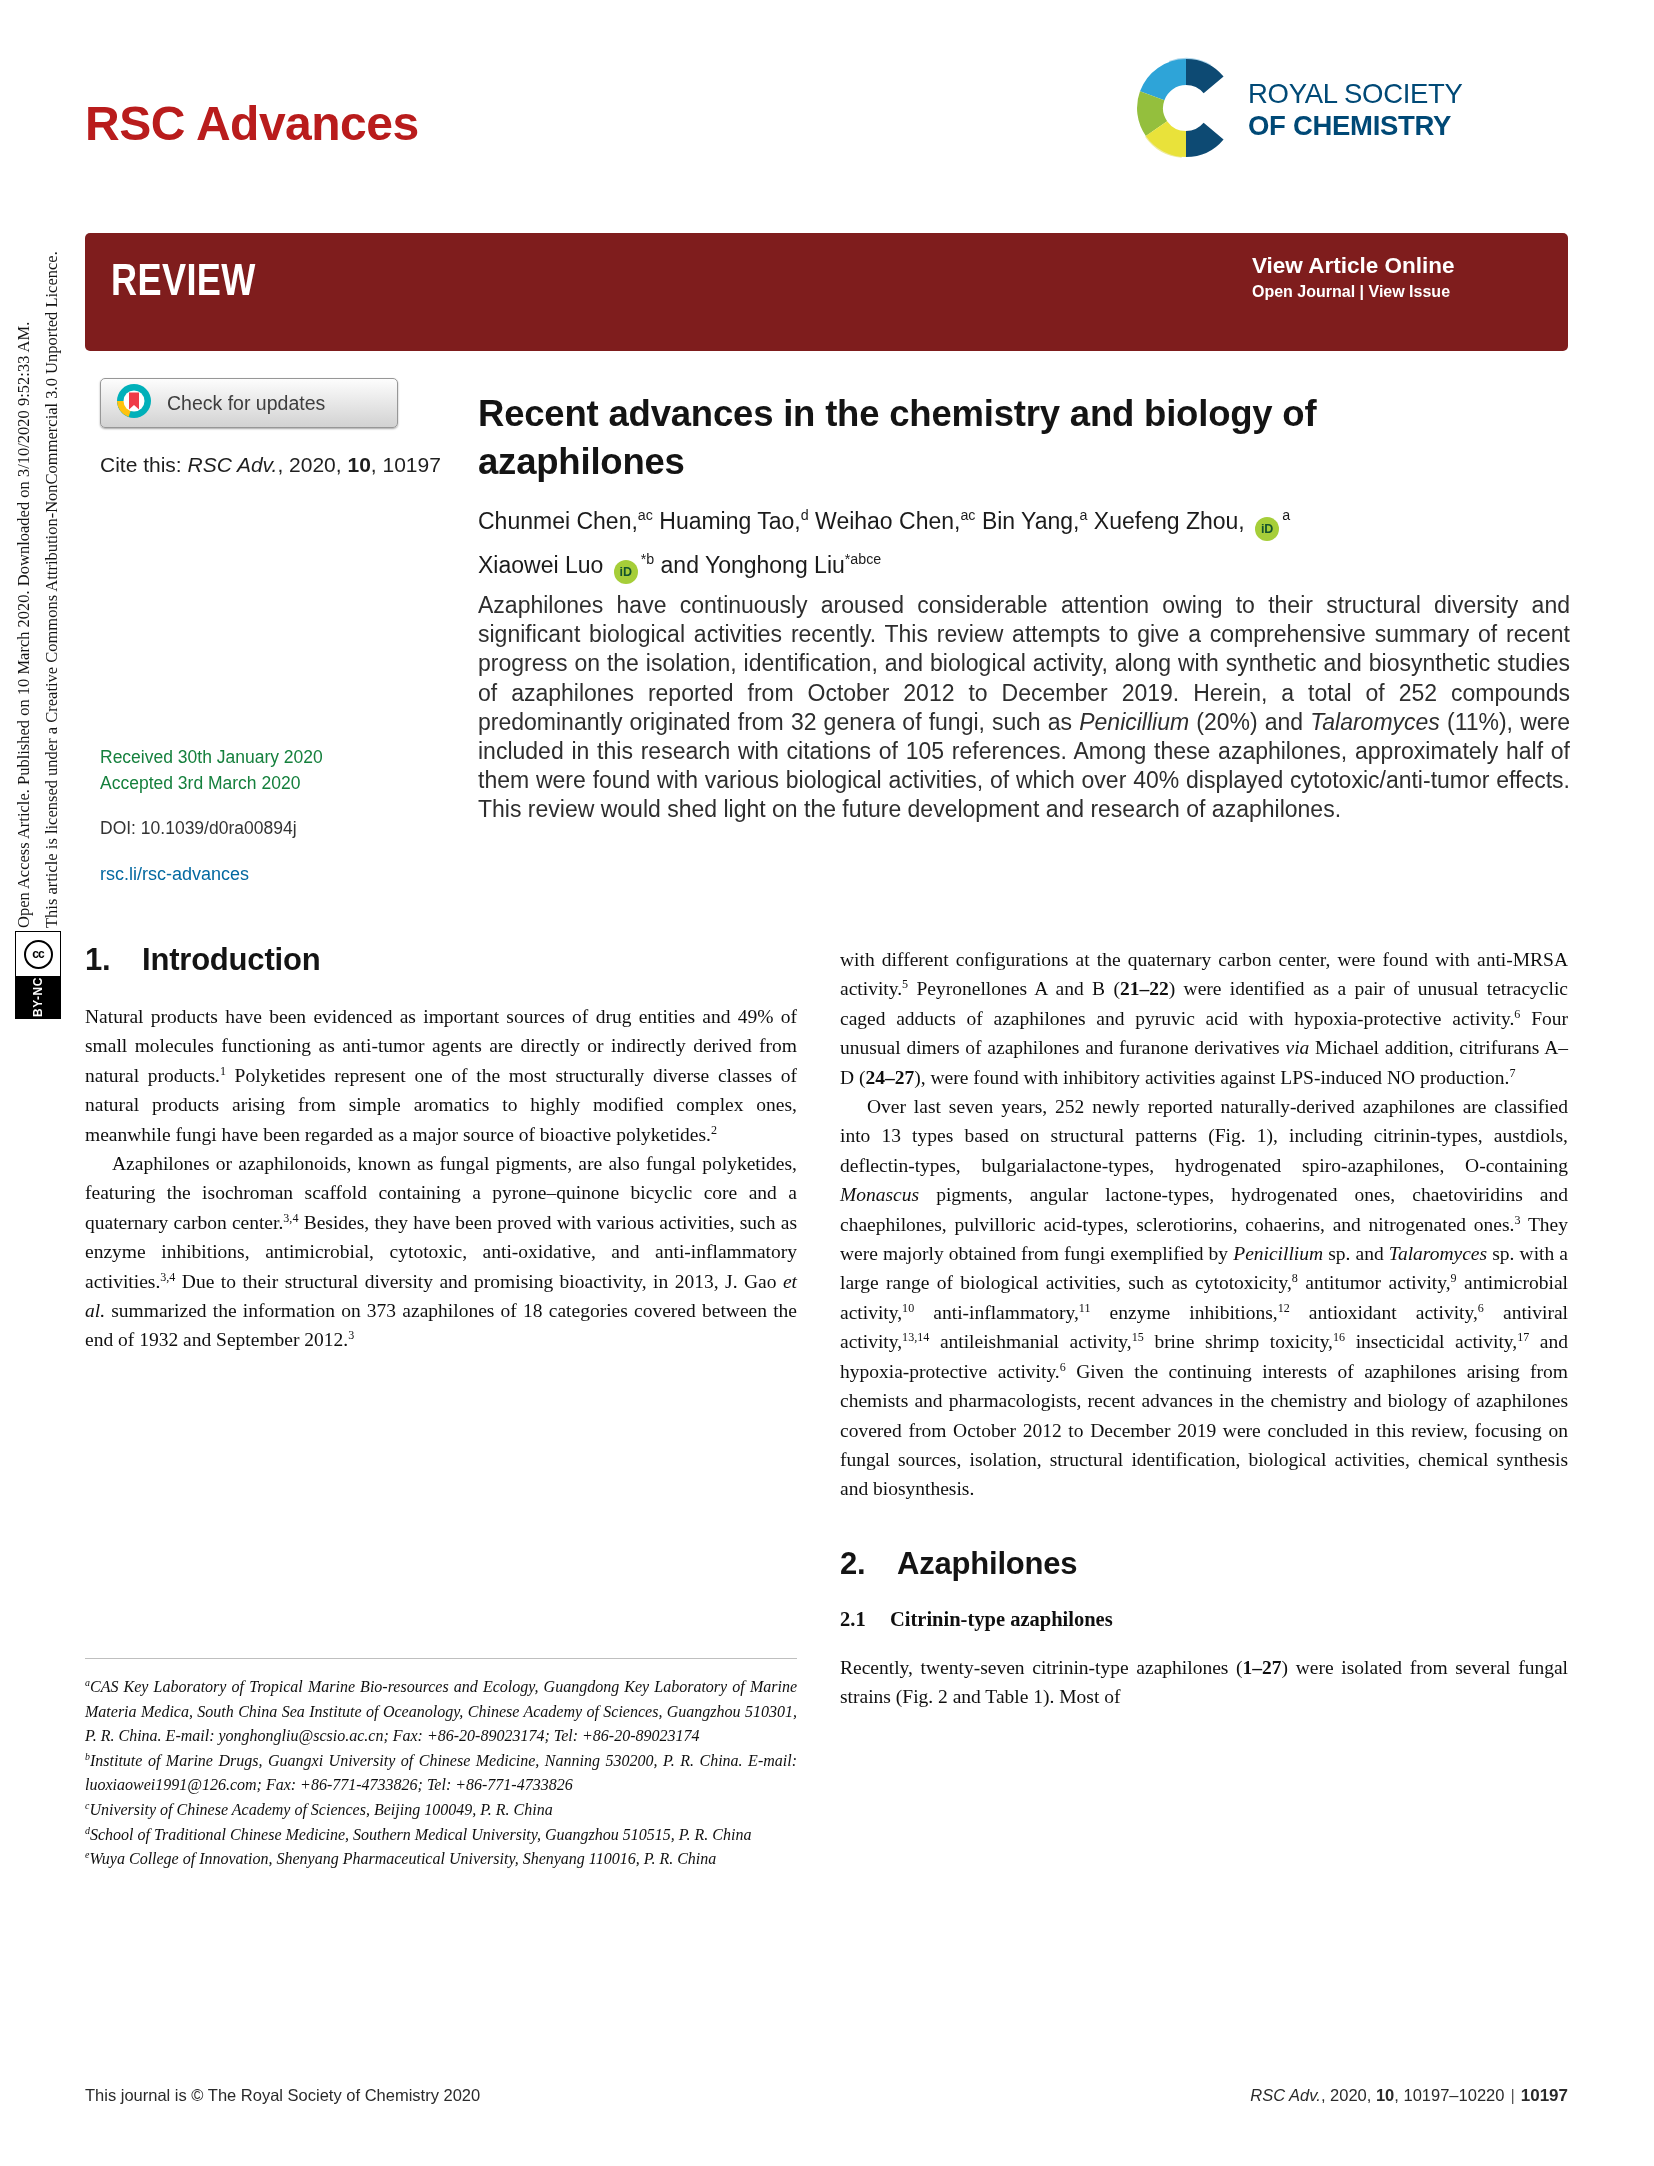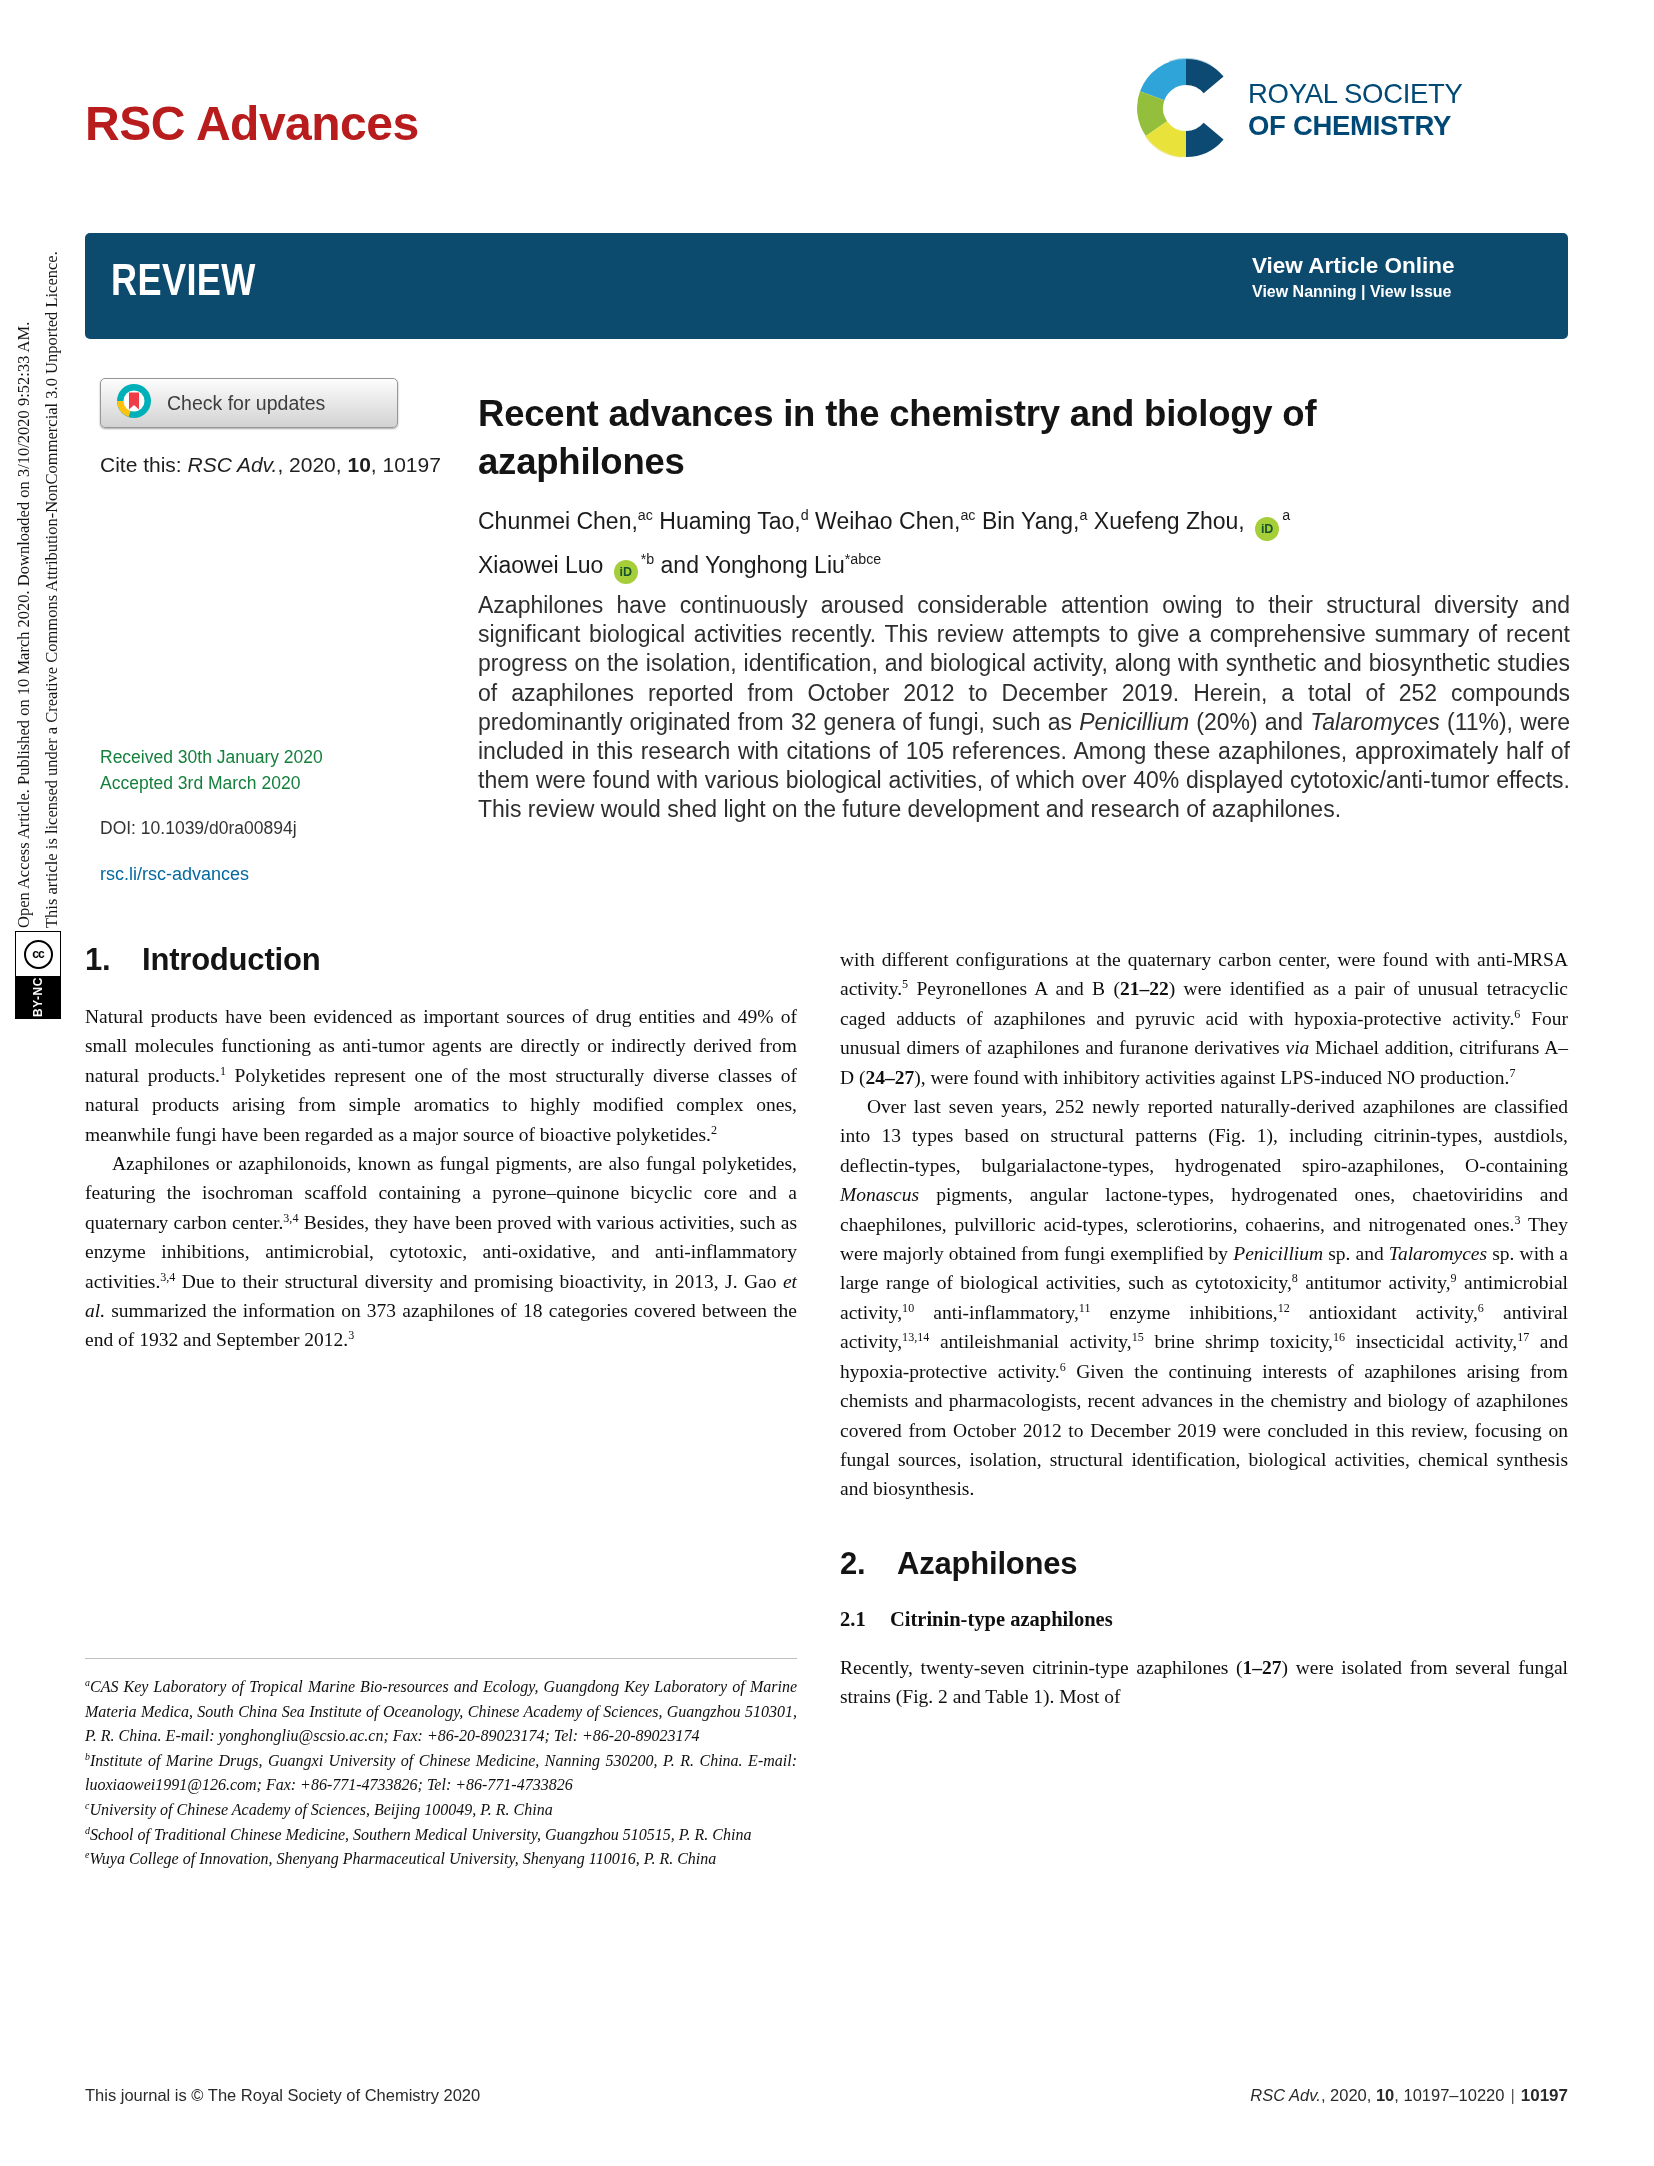--- a/index.html
+++ b/index.html
@@ -19,21 +19,21 @@
   .cc-bottom { height:42px; background:#000; color:#fff; display:grid; place-items:center; }
   .cc-bottom span { transform:rotate(-90deg); font-size:12px; font-weight:700; letter-spacing:.5px; }
 
   
   .journal-name { position:absolute; left:85px; top:96px; font-size:48px; font-weight:600;
                   color:#b91c1c; letter-spacing:-0.5px; }
   .rsc-logo { position:absolute; left:1136px; top:56px; display:flex; align-items:center; gap:12px; }
   .logo-text { font-size:27.5px; line-height:32px; color:#004976; letter-spacing:-0.3px; }
   .logo-text .l2 { font-weight:800; }
 
-  .banner { position:absolute; left:85px; top:233px; width:1483px; height:106px; background:#0c4a6e; border-radius:5px; }
+  .banner { position:absolute; left:85px; top:233px; width:1483px; height:118px; background:#7f1d1d; border-radius:5px; }
   .banner-review { position:absolute; left:26px; top:22px; font-size:44px; font-weight:700; color:#ffffff;
                    transform:scaleX(0.82); transform-origin:left; letter-spacing:0.5px; }
   .banner-links { position:absolute; left:1167px; top:20px; color:#ffffff; }
   .vao { font-size:22.5px; font-weight:700; cursor:pointer; }
   .vji { font-size:16px; font-weight:600; margin-top:4px; cursor:pointer; }
 
   
   .check-btn { position:absolute; left:100px; top:378px; width:298px; height:50px; box-sizing:border-box;
                border:1px solid #979797; border-radius:5px; background:linear-gradient(#fdfdfd,#d2d2d2);
                box-shadow:0 1px 2px rgba(0,0,0,.35); display:flex; align-items:center; gap:15px;
@@ -113,21 +113,21 @@
     <div class="logo-text">
       <div>ROYAL SOCIETY</div>
       <div class="l2">OF CHEMISTRY</div>
     </div>
   </div>
 
   <div class="banner">
     <div class="banner-review">REVIEW</div>
     <div class="banner-links">
       <div class="vao">View Article Online</div>
-      <div class="vji">View Nanning | View Issue</div>
+      <div class="vji">Open Journal | View Issue</div>
     </div>
   </div>
 
   <div class="check-btn">
     <span>
       <svg width="36" height="36" viewBox="0 0 36 36">
         <circle cx="18" cy="18" r="17" fill="#00b0b9"></circle>
         <path d="M18,18 L1,18 A17,17 0 0 0 12.5,34 Z" fill="#ffc20e"></path>
         <circle cx="18" cy="18" r="10.5" fill="#ffffff"></circle>
         <path d="M13,9.5 h10 v17 l-5,-4.5 -5,4.5 z" fill="#ef3c47"></path>

